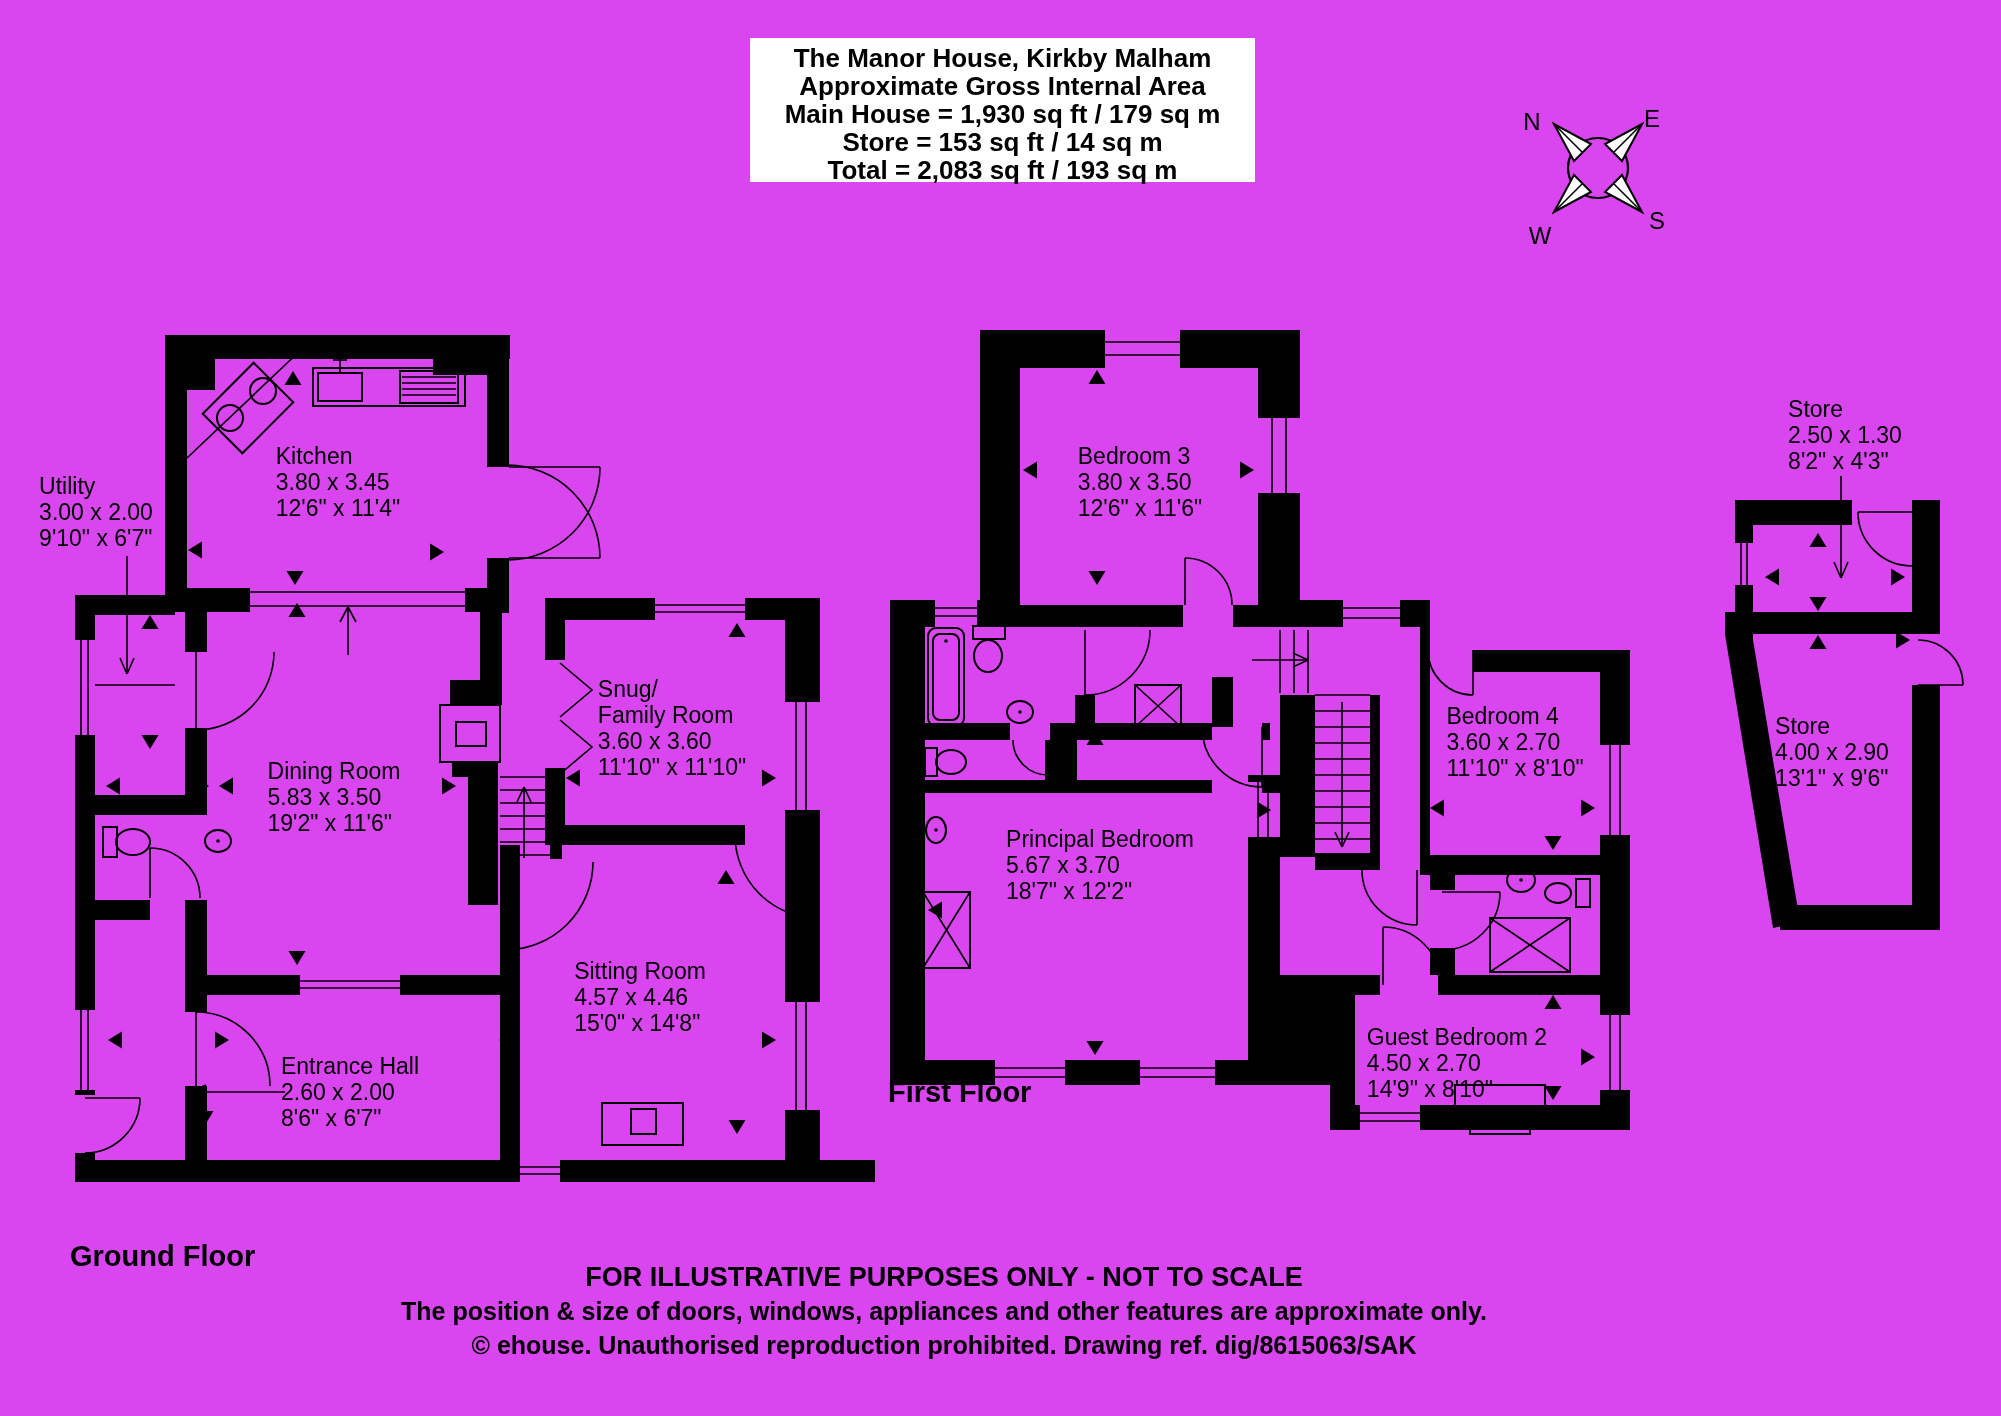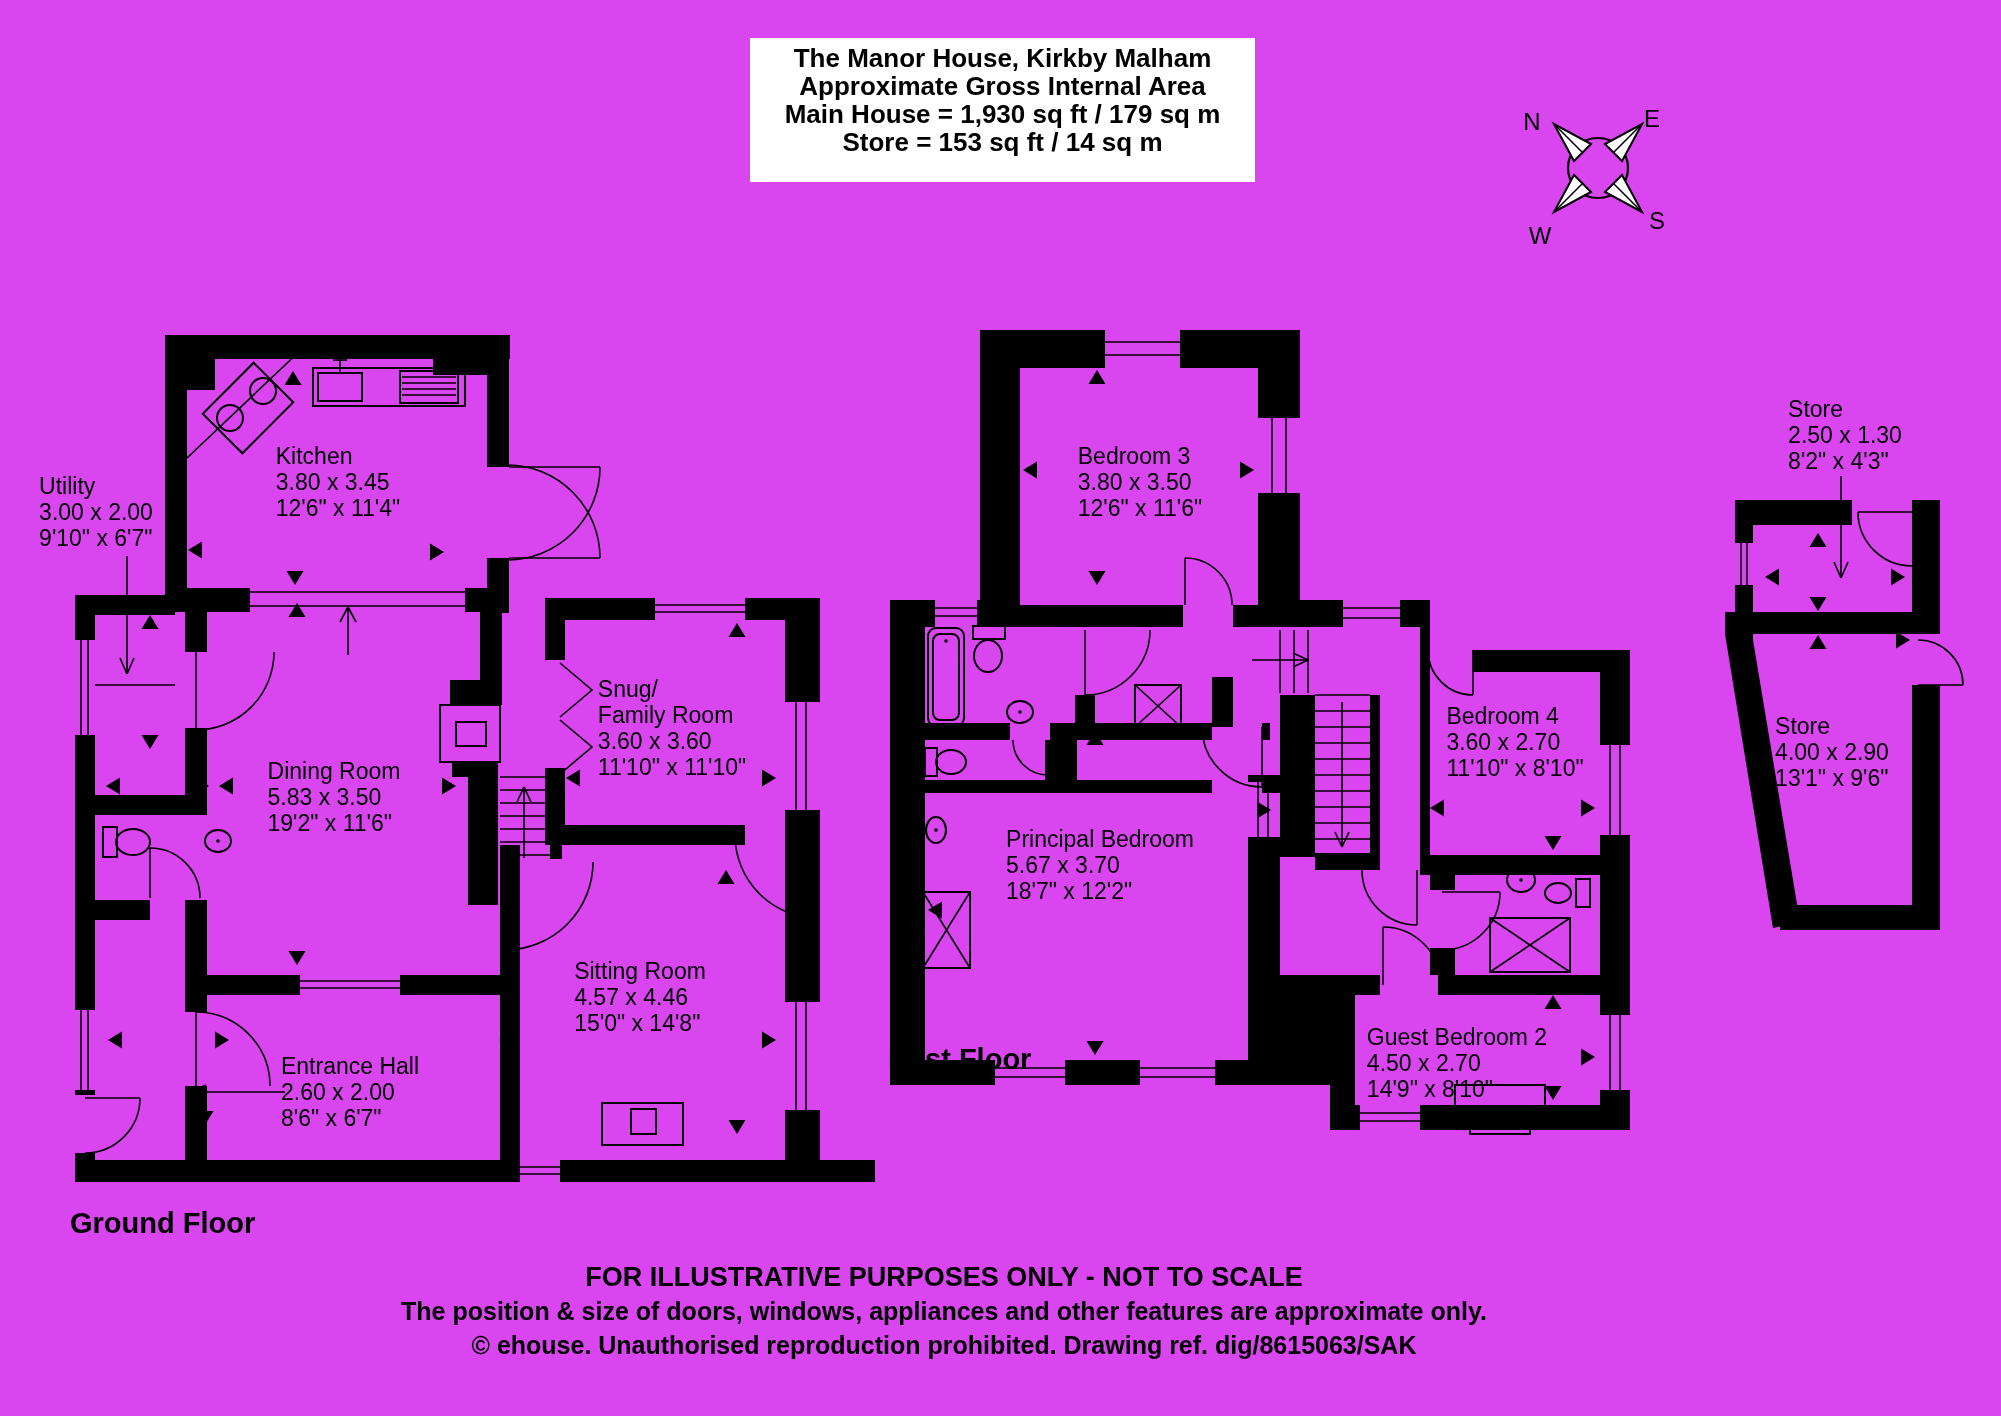--- a/index.html
+++ b/index.html
@@ -5,21 +5,21 @@
   html,body{margin:0;padding:0;background:#fff;}
   .page{position:relative;width:2001px;height:1416px;background:#d946ef;
         font-family:"Liberation Sans",sans-serif;color:#000;overflow:hidden;}
   .plan-svg{position:absolute;left:0;top:0;}
   .title-block{position:absolute;left:750px;top:38px;width:505px;height:138px;
 formatted               border:2px solid #000;text-align:center;font-weight:bold;font-size:26px;
                line-height:28px;padding-top:6px;box-sizing:content-box;background:#fff;}
   .title-block div{white-space:nowrap;}
   .room-label{position:absolute;text-align:left;transform:translateX(-50%);
               font-size:23px;line-height:26px;white-space:nowrap;}
-  .floor-label{position:absolute;font-weight:bold;font-size:29px;white-space:nowrap;}
+  .floor-label{position:absolute;font-weight:bold;font-size:29px;white-space:nowrap;margin-top:33px;}
   .footer-line{position:absolute;left:944px;transform:translateX(-50%);white-space:nowrap;}
   .f-bold{font-weight:bold;font-size:27px;}
   .f-reg{font-size:25px;font-weight:bold;}
   .compass-letter{position:absolute;font-size:24px;transform:translate(-50%,-50%);}
 </style>
 </head>
 <body>
 
 <div class="page">
 
@@ -431,20 +431,21 @@
       <line class="thin" x1="1642" y1="212" x2="1614" y2="184"></line>
       <line class="thin" x1="1554" y1="212" x2="1582" y2="184"></line>
     </g>
   </svg>
 
   <div class="title-block">
     <div>The Manor House, Kirkby Malham</div>
     <div>Approximate Gross Internal Area</div>
     <div>Main House = 1,930 sq ft / 179 sq m</div>
     <div>Store = 153 sq ft / 14 sq m</div>
+    <div>Total = 2,083 sq ft / 193 sq m</div>
   </div>
 
   <div class="compass-letter" style="left:1532px;top:122px">N</div>
   <div class="compass-letter" style="left:1652px;top:119px">E</div>
   <div class="compass-letter" style="left:1657px;top:221px">S</div>
   <div class="compass-letter" style="left:1540px;top:236px">W</div>
 
   <div class="room-label" style="left:338px;top:443px">
     <div>Kitchen</div>
     <div>3.80 x 3.45</div>

